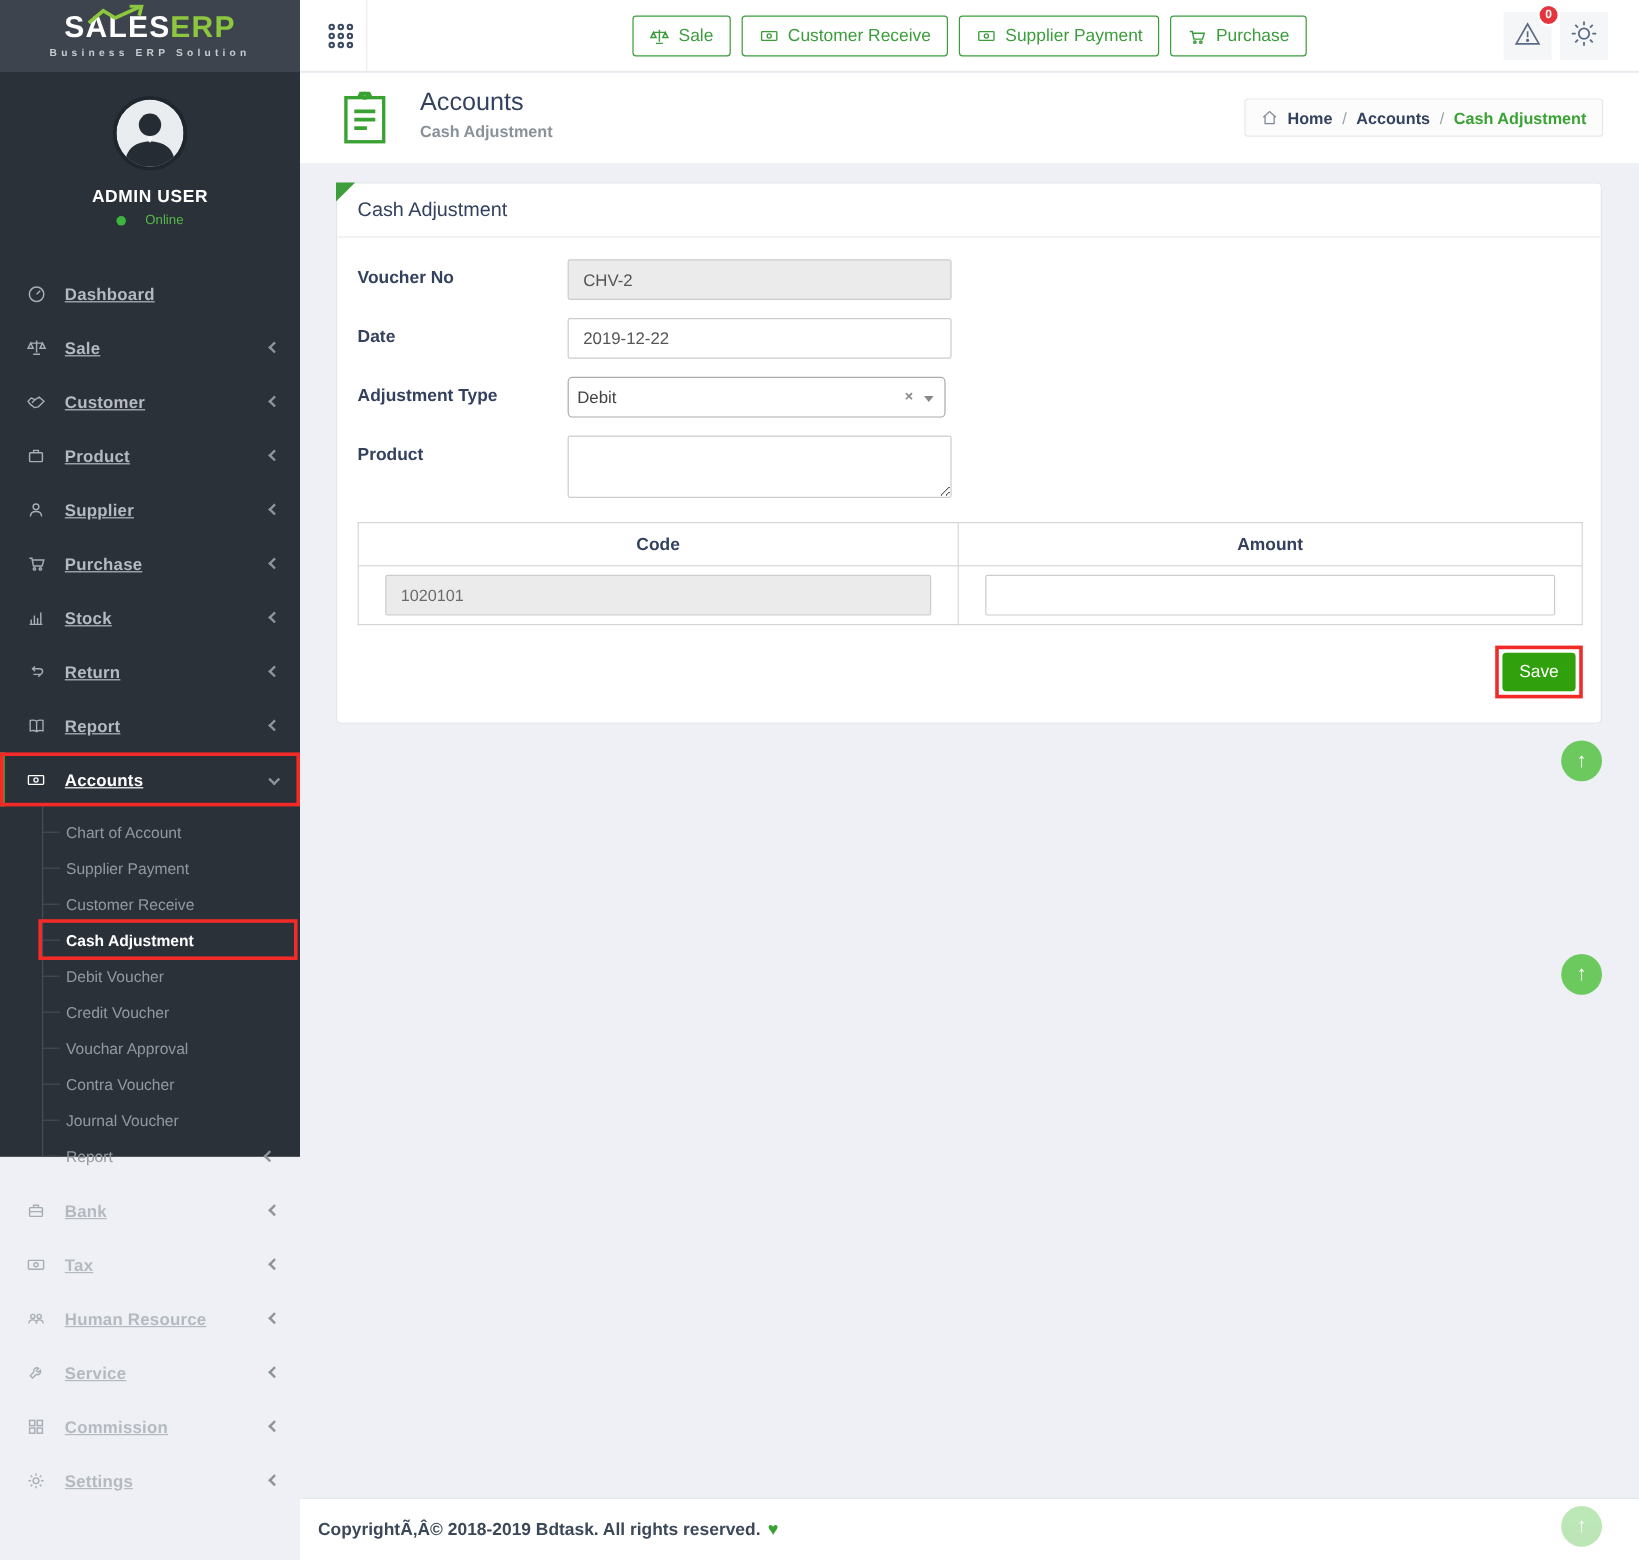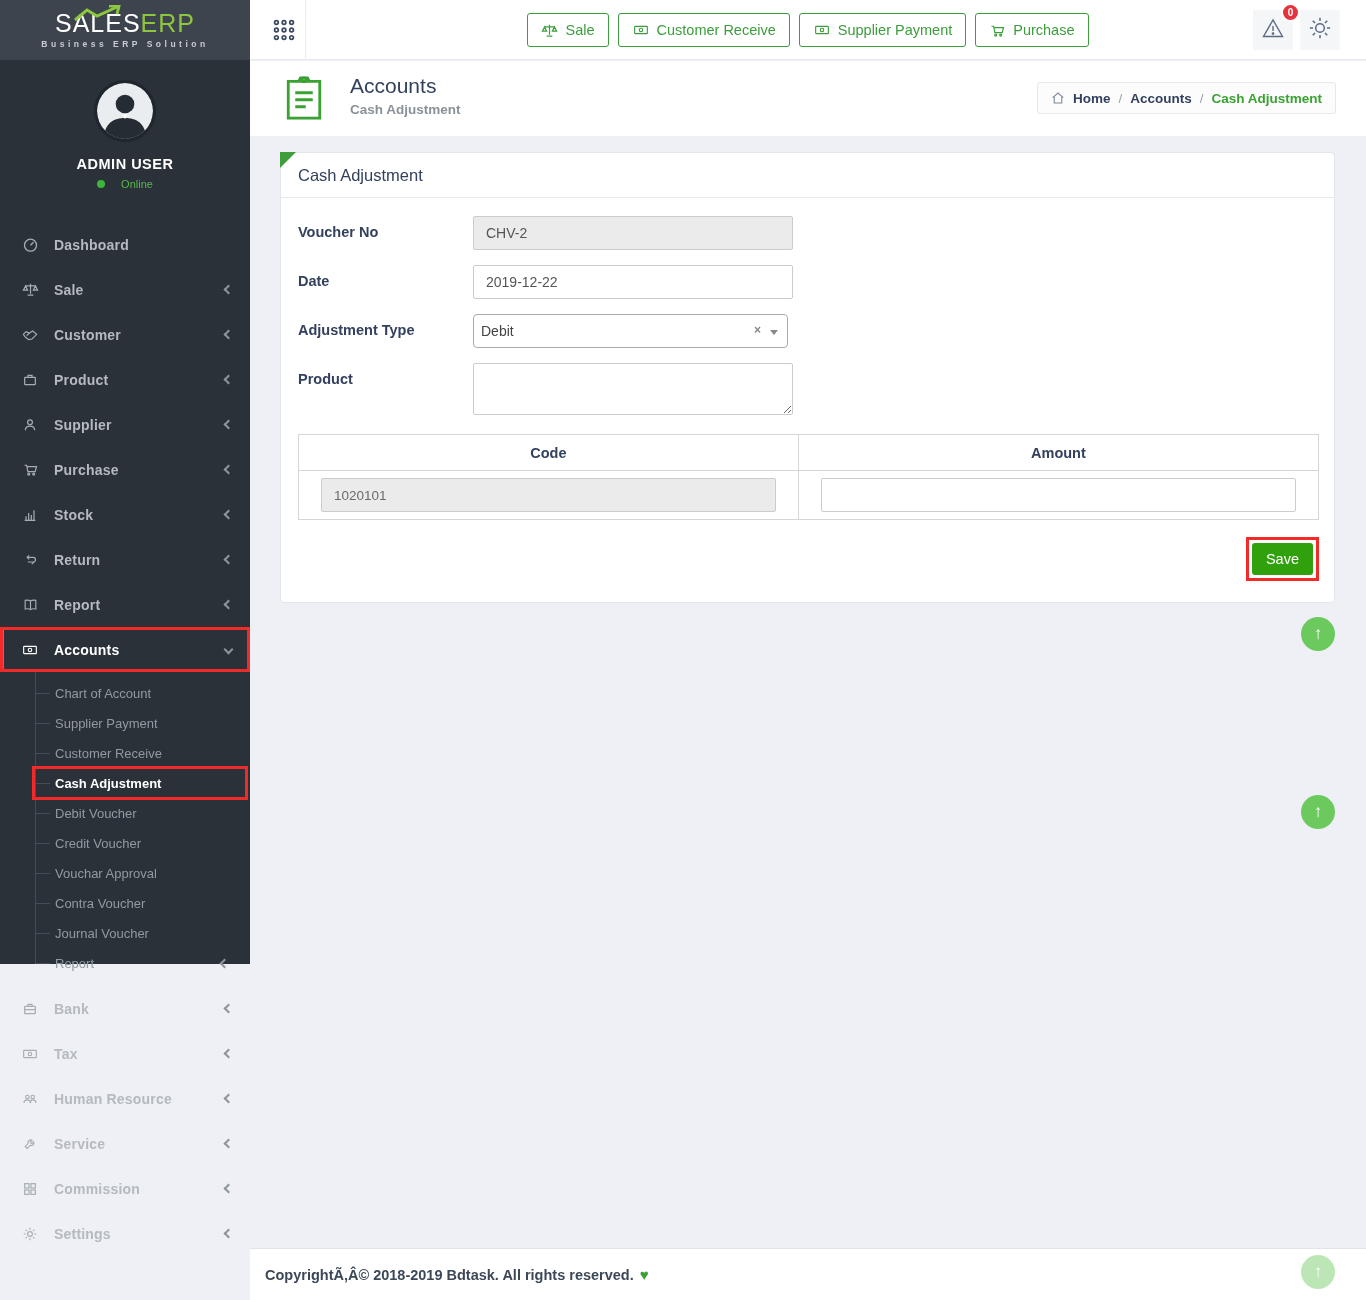--- a/index.html
+++ b/index.html
@@ -2,21 +2,21 @@
 <html><head>
 <meta charset="utf-8">
 <style>
   * { box-sizing: border-box; margin: 0; padding: 0; }
   html,body { width:1366px; }
   body { font-family: "Liberation Sans", sans-serif; background:#eef0f5; }
   .app { position:relative; width:1366px; height:1300px; background:#eef0f5; overflow:hidden; }
 
   
   .topbar-left { position:absolute; left:0; top:0; width:250px; height:60px; background:#3d444d; display:flex; flex-direction:column; align-items:center; justify-content:center; }
-  .logo-line { font-size:25px; font-weight:normal; letter-spacing:1px; line-height:1; position:relative; }
+  .logo-line { font-size:25px; font-weight:bold; letter-spacing:1px; line-height:1; position:relative; }
   .logo-line .lg-white { color:#ffffff; }
   .logo-line .lg-green { color:#8dc63f; }
   .logo-arrow { position:absolute; left:18px; top:-9px; }
   .logo-tagline { font-size:8.5px; letter-spacing:3.5px; color:#c7cdd2; margin-top:3px; font-weight:bold; }
 
   .topbar-main { position:absolute; left:250px; top:0; width:1116px; height:60px; background:#ffffff; border-bottom:1px solid #e8eaed; }
   .grid-btn { position:absolute; left:13px; top:8px; width:42px; height:44px; display:flex; align-items:center; justify-content:center; cursor:pointer; color:#3b4a63; }
   .topbar-divider { position:absolute; left:55px; top:0; width:1px; height:59px; background:#ececec; }
   .quick-buttons { position:absolute; left:0; top:0; width:100%; height:60px; display:flex; align-items:center; justify-content:center; gap:9px; }
   .qbtn { height:34px; padding:0 13px; border:1px solid #3c9d3c; border-radius:3px; background:#fff; color:#3c9d3c; font-size:14.5px; display:flex; align-items:center; gap:7px; cursor:pointer; }
@@ -30,21 +30,21 @@
   .profile { text-align:center; padding-top:20px; }
   .avatar { width:62px; height:62px; border-radius:50%; background:#3a424c; border:3px solid #20262d; margin:0 auto; display:flex; align-items:flex-end; justify-content:center; overflow:hidden; }
   .avatar svg { display:block; }
   .profile-name { margin-top:14px; color:#ffffff; font-weight:bold; font-size:14.5px; letter-spacing:.5px; }
   .profile-status { margin-top:6px; font-size:11px; color:#57b84c; display:flex; align-items:center; justify-content:center; gap:16px; }
   .status-dot { width:8px; height:8px; border-radius:50%; background:#3db53d; display:inline-block; }
 
   .nav { margin-top:32px; }
   .nav-item { position:relative; height:45px; display:flex; align-items:center; padding:0 18px 0 20px; font-size:14px; font-weight:600; cursor:pointer; }
   .nav-ico { width:20px; display:flex; justify-content:center; color:#a7adb4; margin-right:14px; flex:0 0 20px; }
-  .nav-label { flex:1; letter-spacing:.2px; }
+  .nav-label { flex:1; letter-spacing:.2px;text-decoration:underline; }
   .chev { width:7px; height:7px; border-left:2px solid #8d949b; border-bottom:2px solid #8d949b; display:inline-block; }
   .chev.left { transform:rotate(45deg); }
   .chev.down { transform:rotate(-45deg); }
   .nav-item.active { color:#ffffff; border-left:4px solid #46a93c; padding-left:16px; outline:3px solid #f22b29; outline-offset:-3px; }
   .nav-item.active .nav-ico { color:#ffffff; }
 
   .submenu { position:relative; padding:6px 0 8px 0; }
   .submenu::before { content:""; position:absolute; left:35px; top:0; bottom:22px; width:1px; background:#454c55; }
   .sub-item { position:relative; height:30px; display:flex; align-items:center; padding-left:55px; font-size:13px; color:#9299a0; cursor:pointer; font-weight:500; }
   .sub-item::before { content:""; position:absolute; left:35px; top:50%; width:15px; height:1px; background:#454c55; }

